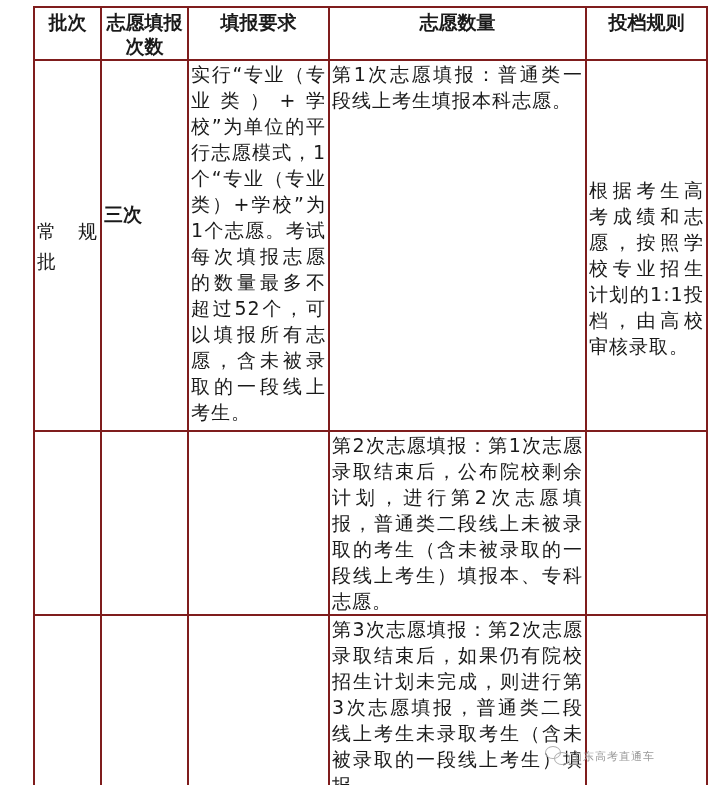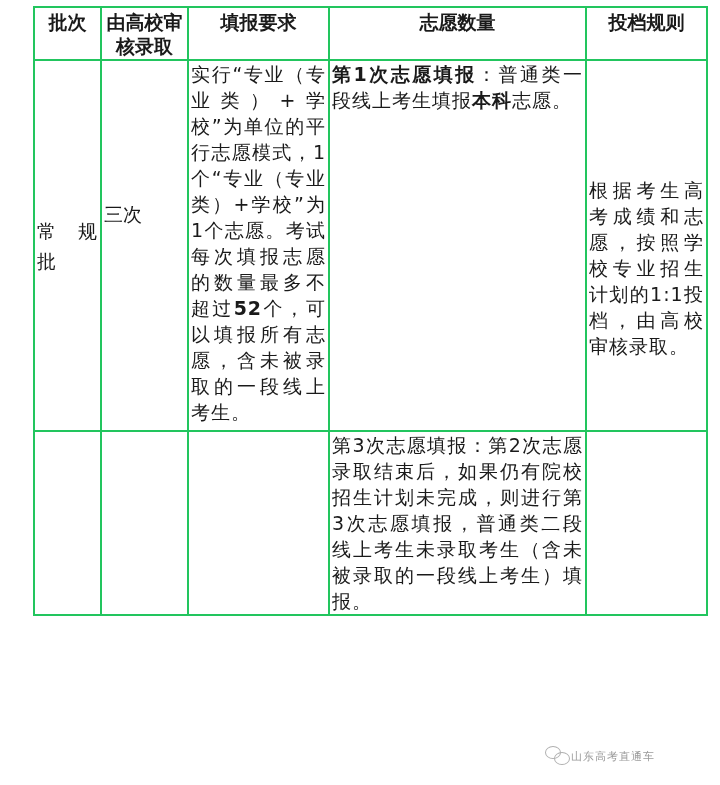--- a/index.html
+++ b/index.html
@@ -5,30 +5,30 @@
   html, body { margin:0; padding:0; }
   body {
     width:720px; height:785px; background:#ffffff; position:relative; overflow:hidden;
     font-family: "DejaVu Sans", "Liberation Sans", sans-serif; color:#1a1a1a;
   }
   .tbl {
     position:absolute; left:33px; top:6px;
     border-collapse:collapse; table-layout:fixed;
   }
   .tbl td, .tbl th {
-    border:2px solid #22c55e; padding:0 2px; vertical-align:top;
+    border:2px solid #7f1d1d; padding:0 2px; vertical-align:top;
     font-size:19px; line-height:26px; font-weight:normal; box-sizing:border-box;
   }
   .tbl th { font-weight:bold; text-align:center; line-height:24px; padding-top:2px; font-size:19px; }
   .col1 { width:67px; } .col2 { width:87px; } .col3 { width:141px; } .col4 { width:257px; } .col5 { width:121px; }
   .hdr { height:53px; }
   .r1 { height:371px; } .r2 { height:175px; } .r3 { height:173px; }
   .mid { vertical-align:middle !important; }
   .wrap { display:block; text-align:justify; letter-spacing:1px; word-break:break-all; }
-  b { font-weight:bold; }
+  b { font-weight:normal; }
   .batch-cell { padding-top:0 !important; }
   .batch-text { display:block; line-height:30px; letter-spacing:1px; }
   .batch-text .spread { display:flex; justify-content:space-between; }
   .rules-cell { vertical-align:middle !important; }
   .watermark {
     position:absolute; left:545px; top:746px; font-size:11px; color:#9a9a9a;
     display:flex; align-items:flex-end; letter-spacing:1px;
   }
   .wm-icon { width:26px; height:18px; position:relative; }
   .wm-icon span { position:absolute; border:1.5px solid #b0b0b0; border-radius:50%; }
@@ -40,47 +40,56 @@
   <colgroup>
     <col class="col1">
       <col class="col2">
       <col class="col3">
       <col class="col4">
       <col class="col5">
   </colgroup>
   <tbody>
       <tr class="hdr">
     <th>批次</th>
-    <th>由高校审核录取</th>
+    <th>志愿填报次数</th>
     <th>填报要求</th>
     <th>志愿数量</th>
     <th>投档规则</th>
   </tr>
   <tr class="r1">
     <td class="mid batch-cell">
       <span class="batch-text">
         <span class="spread">
           <span>常</span>
           <span>规</span>
         </span>
         <span>批</span>
       </span>
     </td>
-    <td class="mid" style="vertical-align:middle; padding-bottom:60px;">
+    <td class="mid" style="vertical-align:middle; padding-bottom:60px;font-weight:bold;">
       <span style="display:block; margin-top:-4px;">三次</span>
     </td>
     <td>
       <span class="wrap"><span>实行“专业（专业类）+学校”为单位的平行志愿模式，1个“专业（专业类）+学校”为1个志愿。考试每次填报志愿的数量最多不超过</span><b>52</b><span>个，可以填报所有志愿，含未被录取的一段线上考生。</span></span>
     </td>
     <td>
       <span class="wrap"><b>第1次志愿填报</b><span>：普通类一段线上考生填报</span><b>本科</b><span>志愿。</span></span>
     </td>
     <td class="rules-cell" style="vertical-align:top; padding-top:45px;margin-left:44px;">
       <span class="wrap">根据考生高考成绩和志愿，按照学校专业招生计划的1:1投档，由高校审核录取。</span>
     </td>
+  </tr>
+  <tr class="r2">
+    <td></td>
+    <td></td>
+    <td></td>
+    <td>
+      <span class="wrap">第2次志愿填报：第1次志愿录取结束后，公布院校剩余计划，进行第2次志愿填报，普通类二段线上未被录取的考生（含未被录取的一段线上考生）填报本、专科志愿。</span>
+    </td>
+    <td></td>
   </tr>
   <tr class="r3">
     <td></td>
     <td></td>
     <td></td>
     <td>
       <span class="wrap">第3次志愿填报：第2次志愿录取结束后，如果仍有院校招生计划未完成，则进行第3次志愿填报，普通类二段线上考生未录取考生（含未被录取的一段线上考生）填报。</span>
     </td>
     <td></td>
   </tr>

